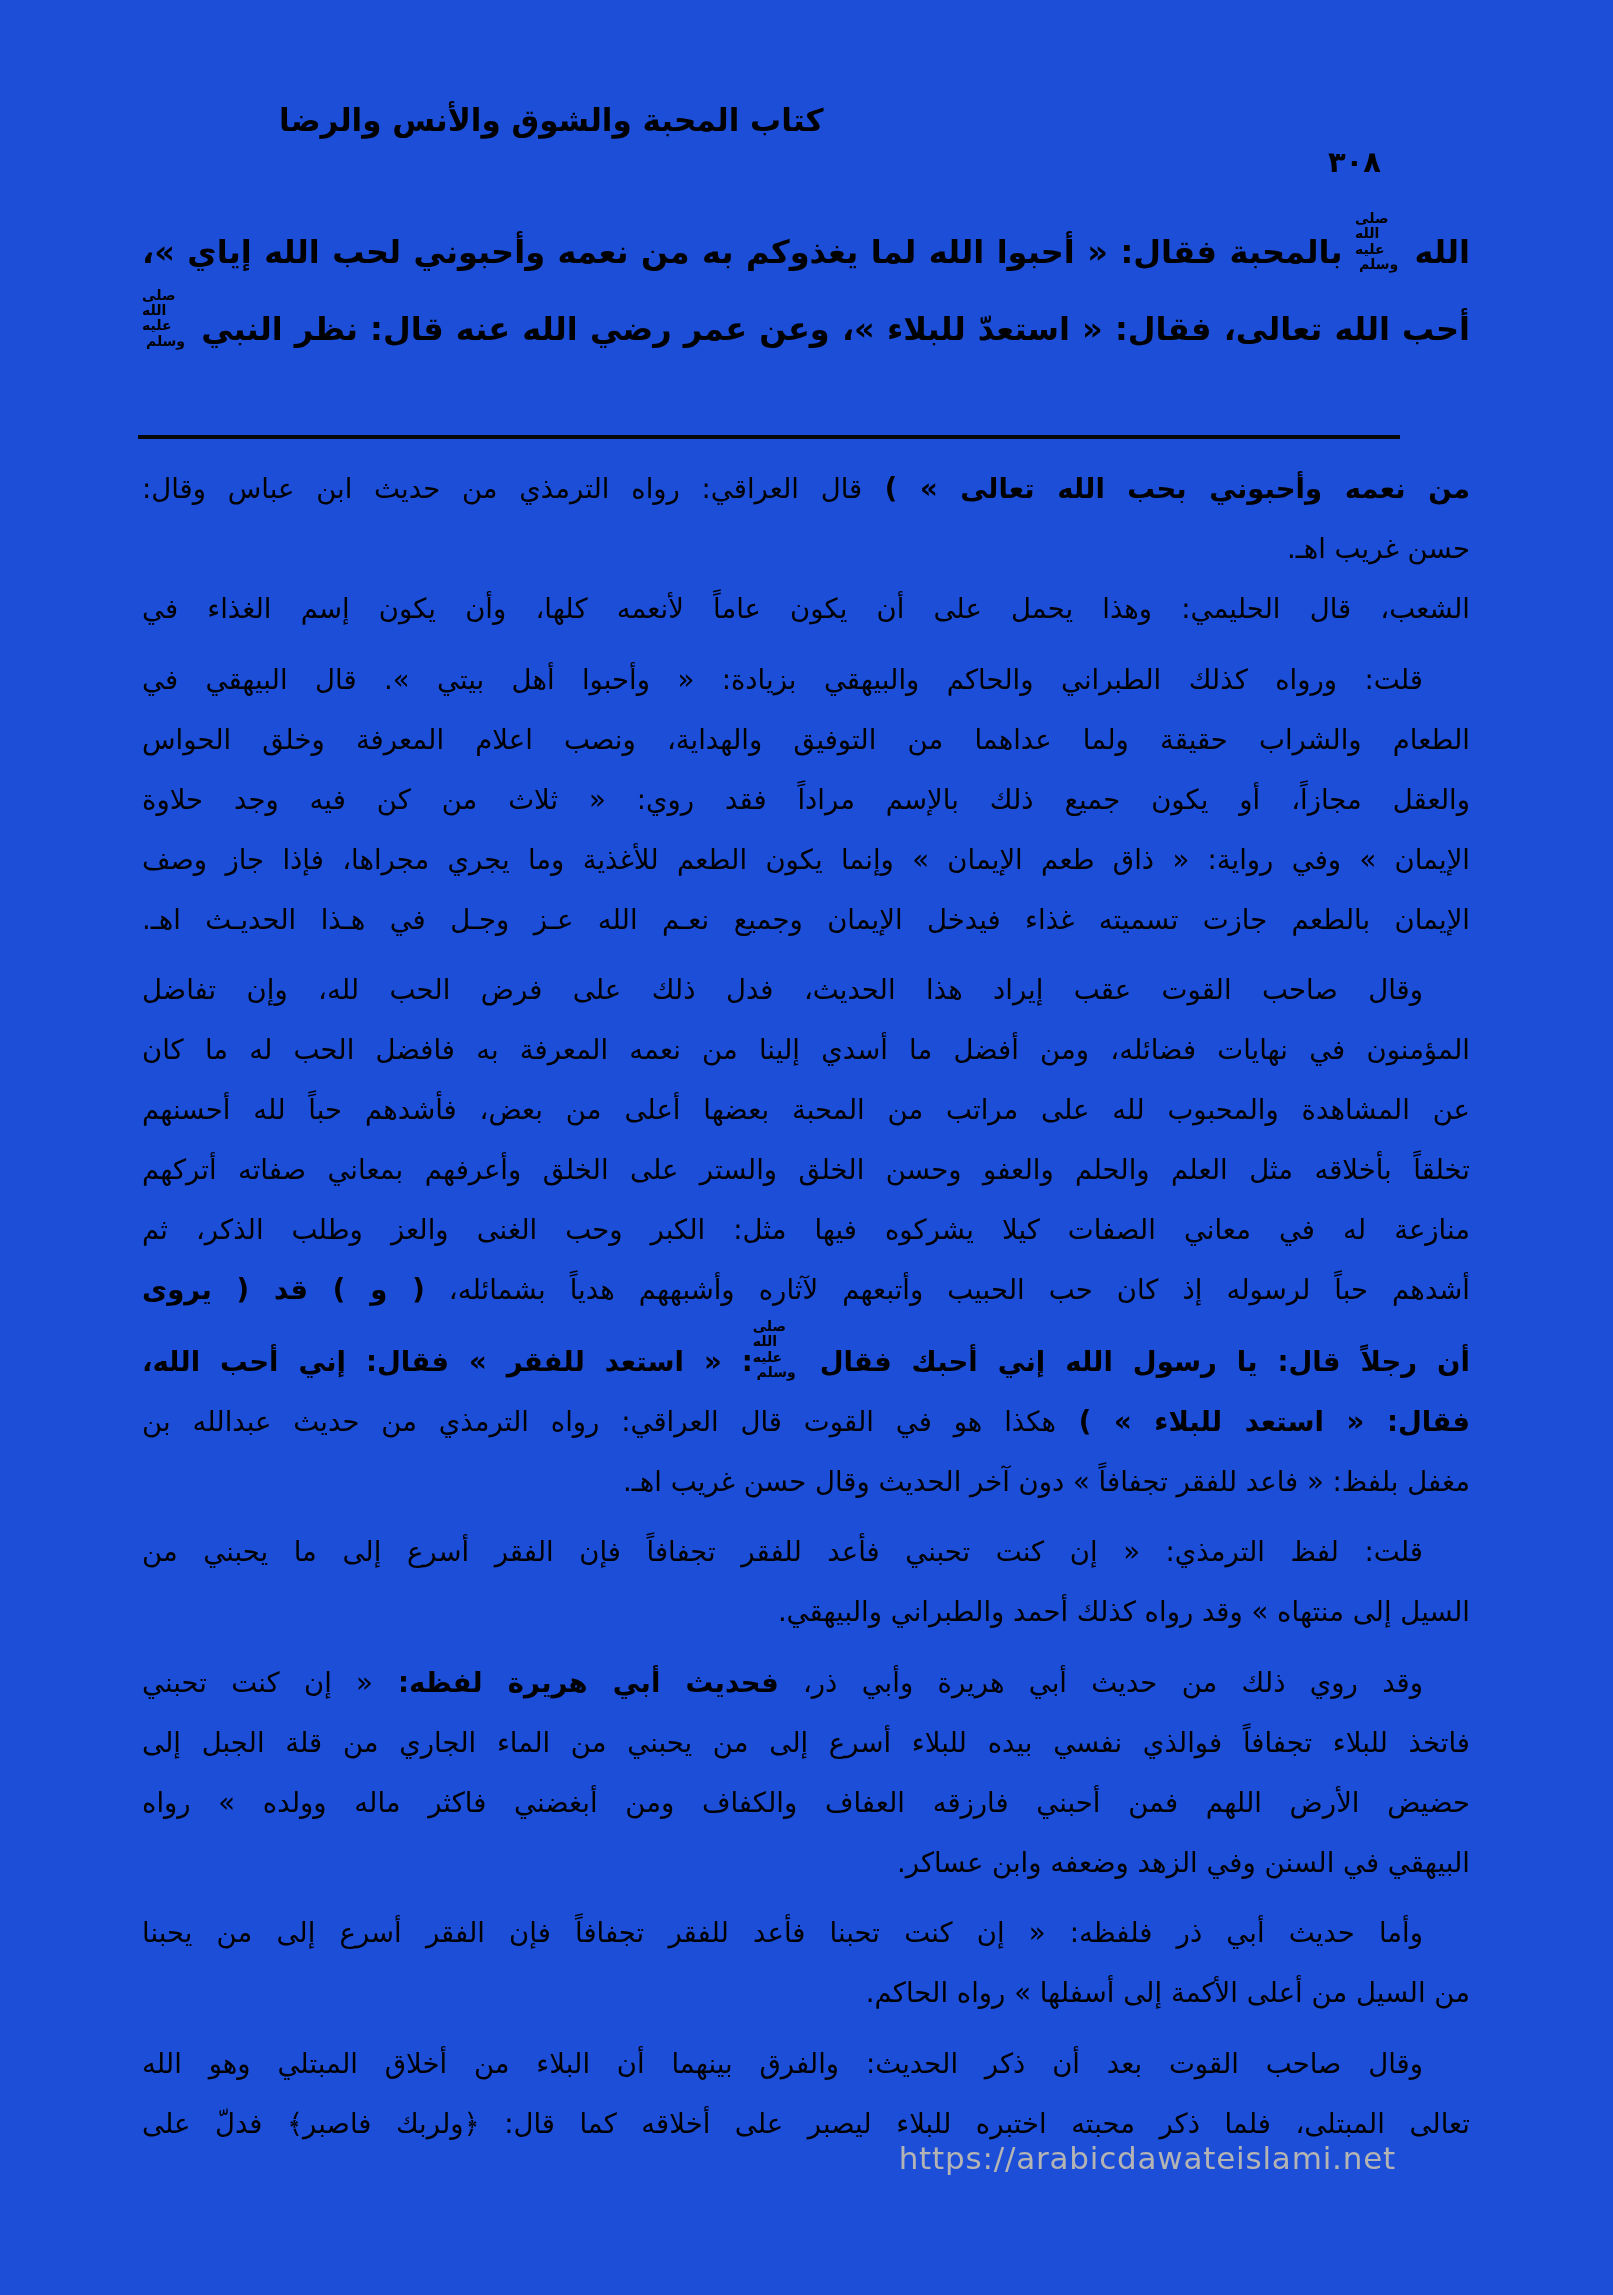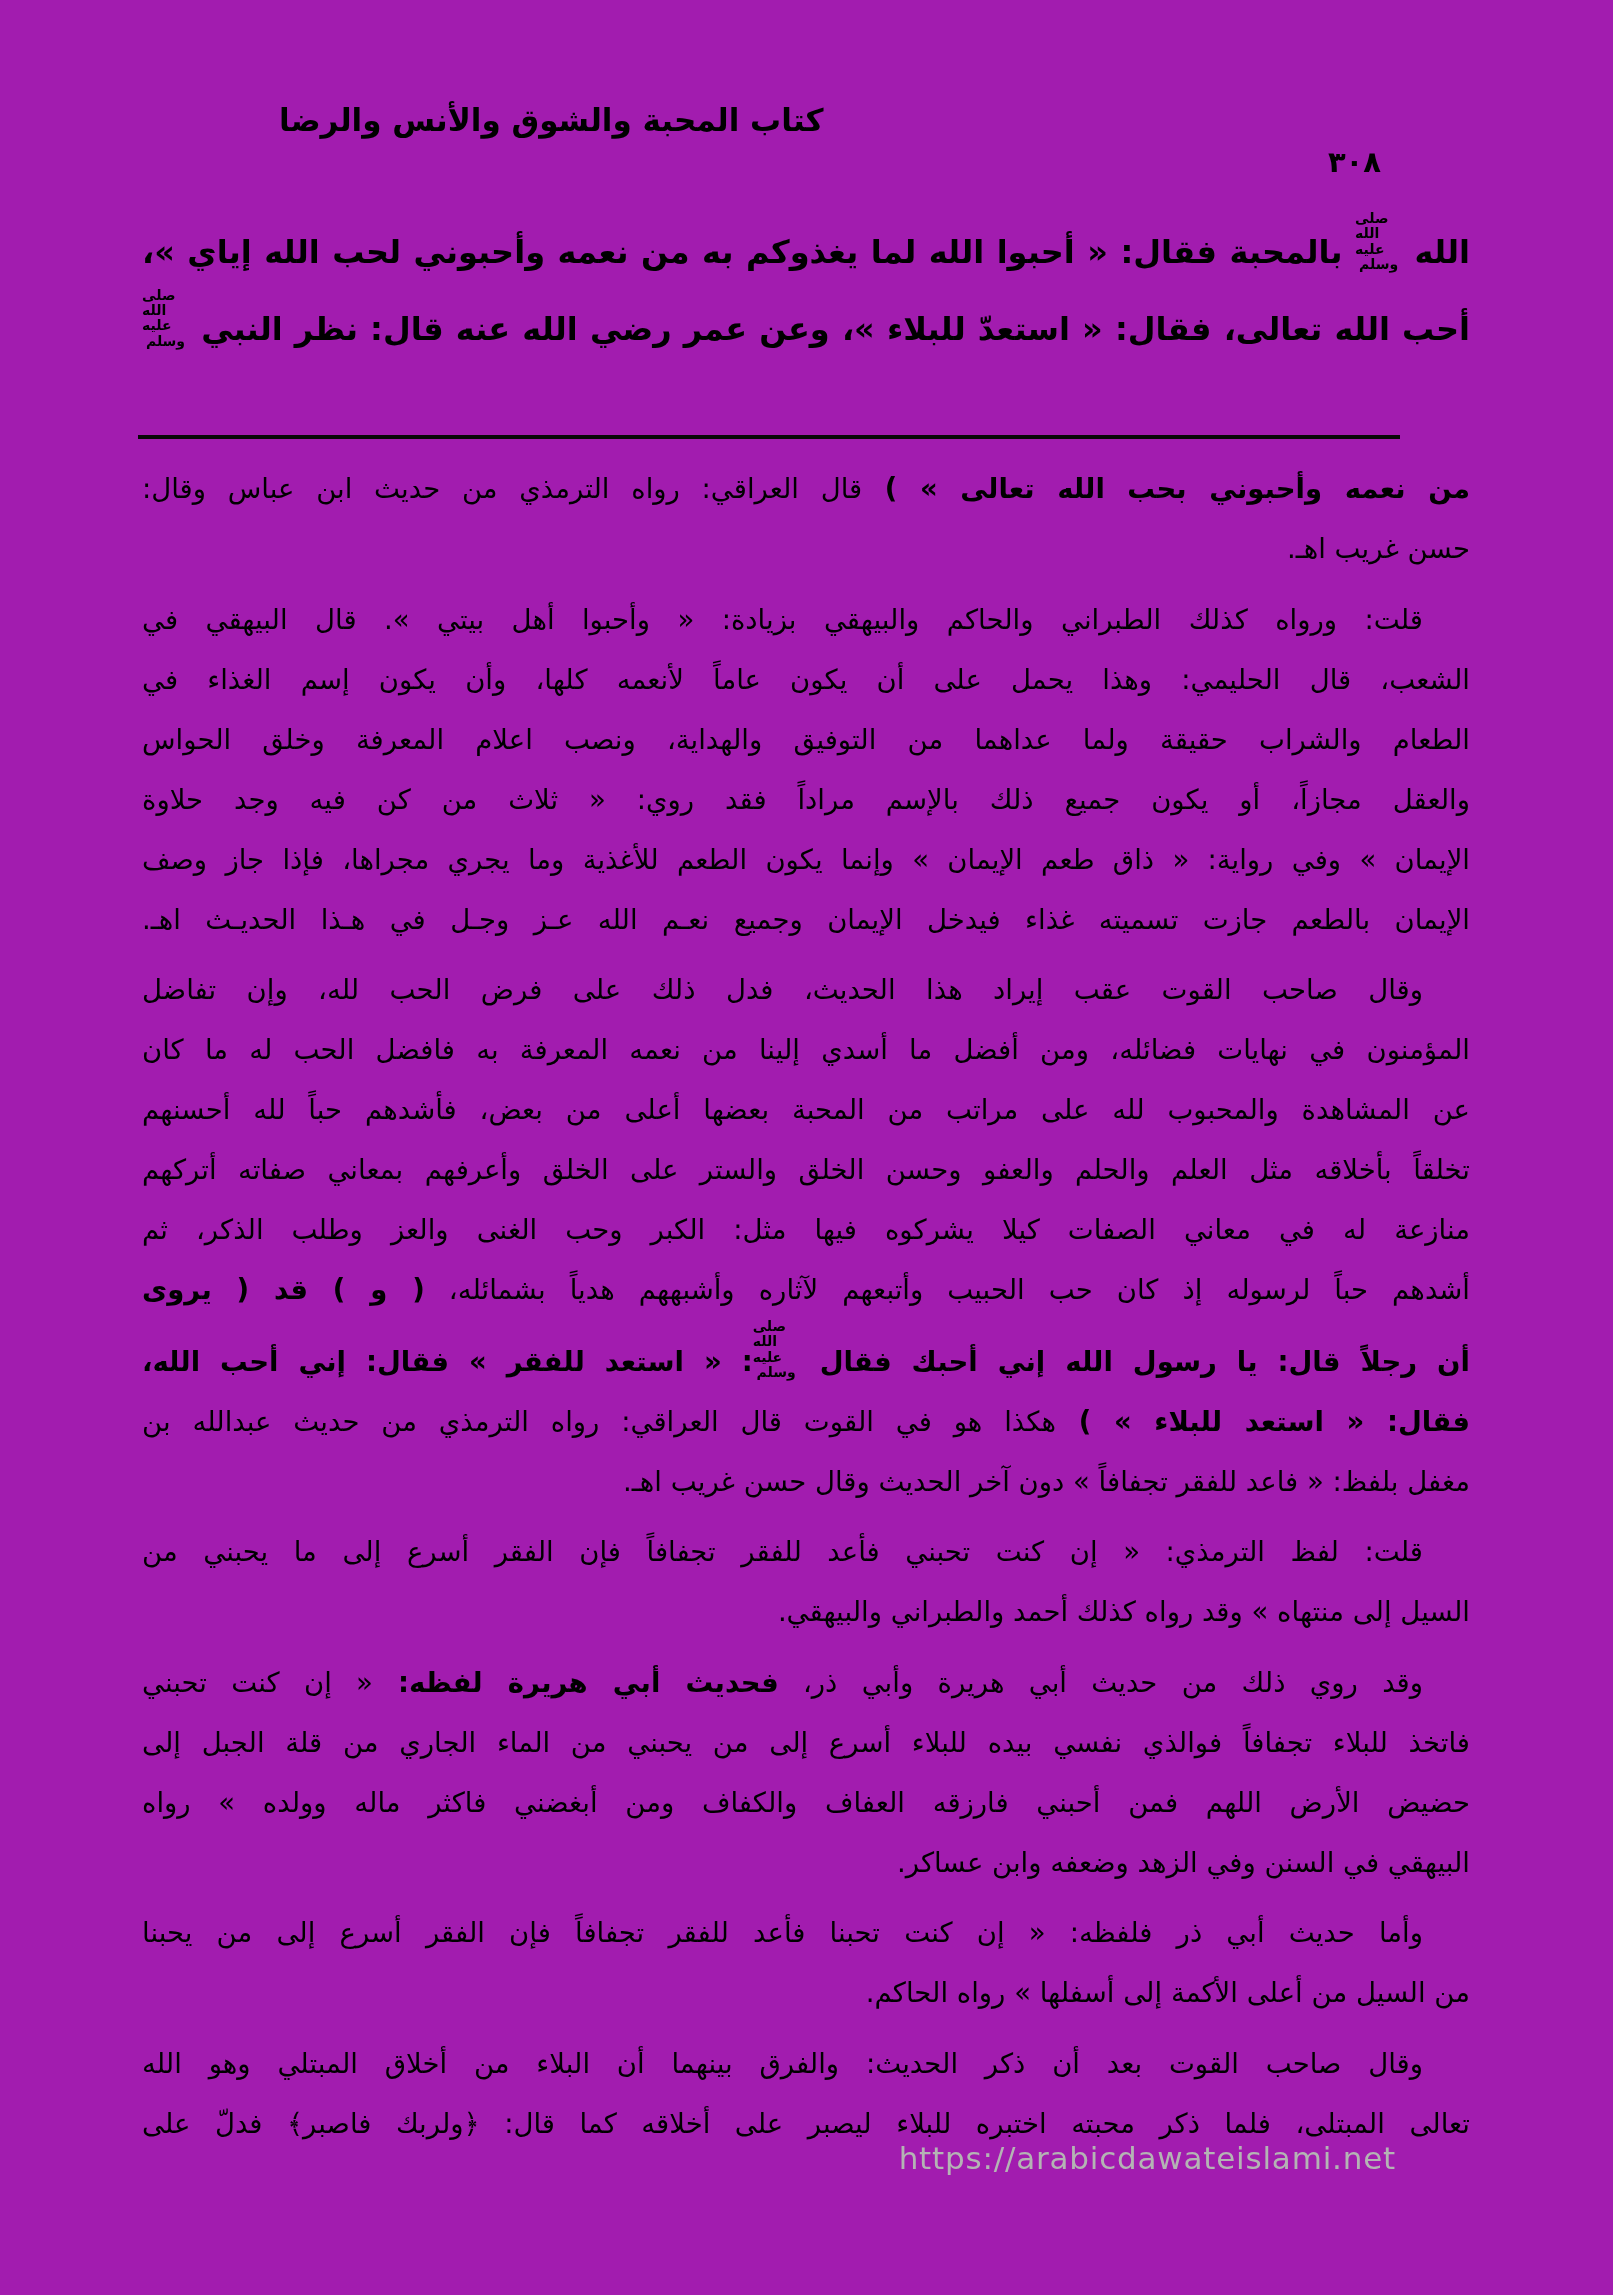--- a/index.html
+++ b/index.html
@@ -1,20 +1,20 @@
 <!DOCTYPE html>
 <html style="font-size:13px"><head>
 <meta charset="utf-8">
 <style>
   html,body { margin:0; padding:0; background:#e8e8e8; }
   .page {
     position:relative;
     width:1613px; height:2295px;
     margin:0 auto;
-    background:#a21caf;
+    background:#1d4ed8;
     color:#000;
     font-family:"DejaVu Sans", sans-serif;
     overflow:hidden;
   }
   
   .header-title {
     position:absolute; top:102px; left:279px;
     direction:rtl; font-size:31px; font-weight:700;
     letter-spacing:0;
   }
@@ -76,22 +76,22 @@
     <div class="mline"><span>الله </span><span class="saw">صلى الله عليه وسلم</span><span> بالمحبة فقال: « أحبوا الله لما يغذوكم به من نعمه وأحبوني لحب الله إياي »،</span></div>
     <div class="mline"><span>أحب الله تعالى، فقال: « استعدّ للبلاء »، وعن عمر رضي الله عنه قال: نظر النبي </span><span class="saw">صلى الله عليه وسلم</span></div>
   </div>
 
   <div class="sep"></div>
 
   <div class="fnote">
     <div class="fl"><span class="b">من نعمه وأحبوني بحب الله تعالى » ) </span><span>قال العراقي: رواه الترمذي من حديث ابن عباس وقال:</span></div>
     <div class="fl last">حسن غريب اهـ.</div>
 
+    <div class="fl">الشعب، قال الحليمي: وهذا يحمل على أن يكون عاماً لأنعمه كلها، وأن يكون إسم الغذاء في</div>
     <div class="fl indent pgap">قلت: ورواه كذلك الطبراني والحاكم والبيهقي بزيادة: « وأحبوا أهل بيتي ». قال البيهقي في</div>
-    <div class="fl">الشعب، قال الحليمي: وهذا يحمل على أن يكون عاماً لأنعمه كلها، وأن يكون إسم الغذاء في</div>
     <div class="fl">الطعام والشراب حقيقة ولما عداهما من التوفيق والهداية، ونصب اعلام المعرفة وخلق الحواس</div>
     <div class="fl">والعقل مجازاً، أو يكون جميع ذلك بالإسم مراداً فقد روي: « ثلاث من كن فيه وجد حلاوة</div>
     <div class="fl">الإيمان » وفي رواية: « ذاق طعم الإيمان » وإنما يكون الطعم للأغذية وما يجري مجراها، فإذا جاز وصف</div>
     <div class="fl">الإيمان بالطعم جازت تسميته غذاء فيدخل الإيمان وجميع نعـم الله عـز وجـل في هـذا الحديـث اهـ.</div>
 
     <div class="fl indent pgap">وقال صاحب القوت عقب إيراد هذا الحديث، فدل ذلك على فرض الحب لله، وإن تفاضل</div>
     <div class="fl">المؤمنون في نهايات فضائله، ومن أفضل ما أسدي إلينا من نعمه المعرفة به فافضل الحب له ما كان</div>
     <div class="fl">عن المشاهدة والمحبوب لله على مراتب من المحبة بعضها أعلى من بعض، فأشدهم حباً لله أحسنهم</div>
     <div class="fl">تخلقاً بأخلاقه مثل العلم والحلم والعفو وحسن الخلق والستر على الخلق وأعرفهم بمعاني صفاته أتركهم</div>
     <div class="fl">منازعة له في معاني الصفات كيلا يشركوه فيها مثل: الكبر وحب الغنى والعز وطلب الذكر، ثم</div>

